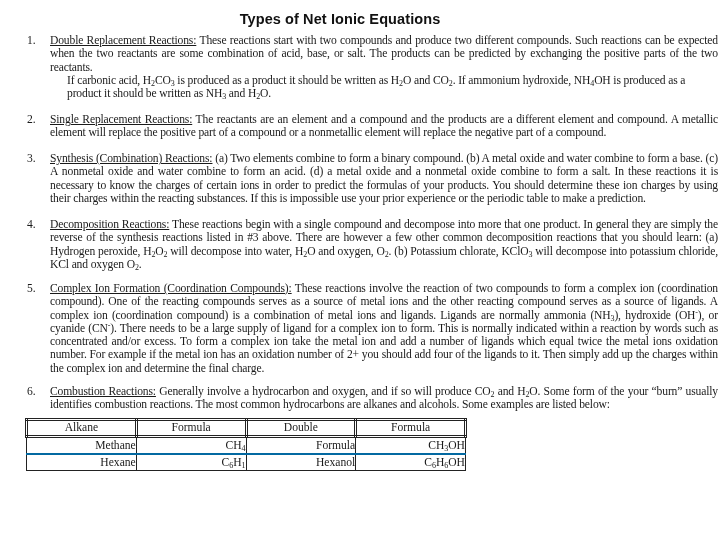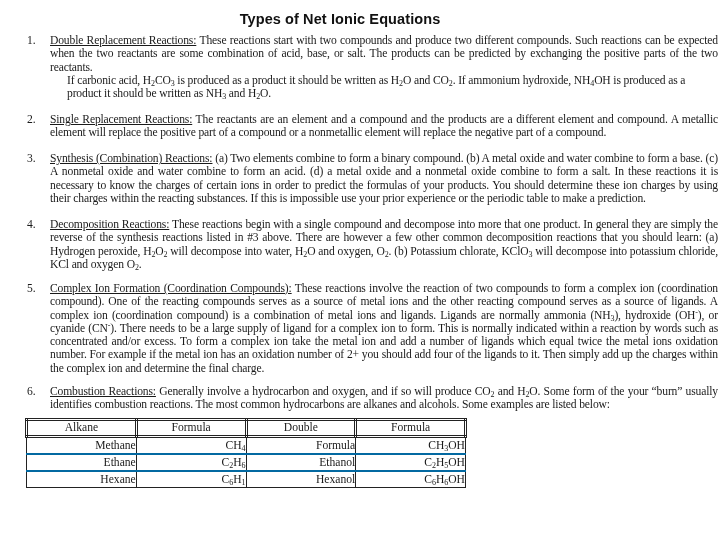--- a/index.html
+++ b/index.html
@@ -89,26 +89,20 @@
       </tr>
     </thead>
     <tbody id="table-body">
         <tr>
           <td>Methane</td>
           <td><span>C</span><span>H</span><sub>4</sub></td>
           <td>Formula</td>
           <td><span>C</span><span>H</span><sub>3</sub><span>OH</span></td>
         </tr>
         <tr>
-          <td>Ethane</td>
-          <td><span>C</span><sub>2</sub><span>H</span><sub>6</sub></td>
-          <td>Ethanol</td>
-          <td><span>C</span><sub>2</sub><span>H</span><sub>5</sub><span>OH</span></td>
-        </tr>
-        <tr>
           <td>Hexane</td>
           <td><span>C</span><sub>6</sub><span>H</span><sub>1</sub></td>
           <td>Hexanol</td>
           <td><span>C</span><sub>6</sub><span>H</span><sub>6</sub><span>OH</span></td>
         </tr>
       </tbody>
   </table>
 
 </div>
 

